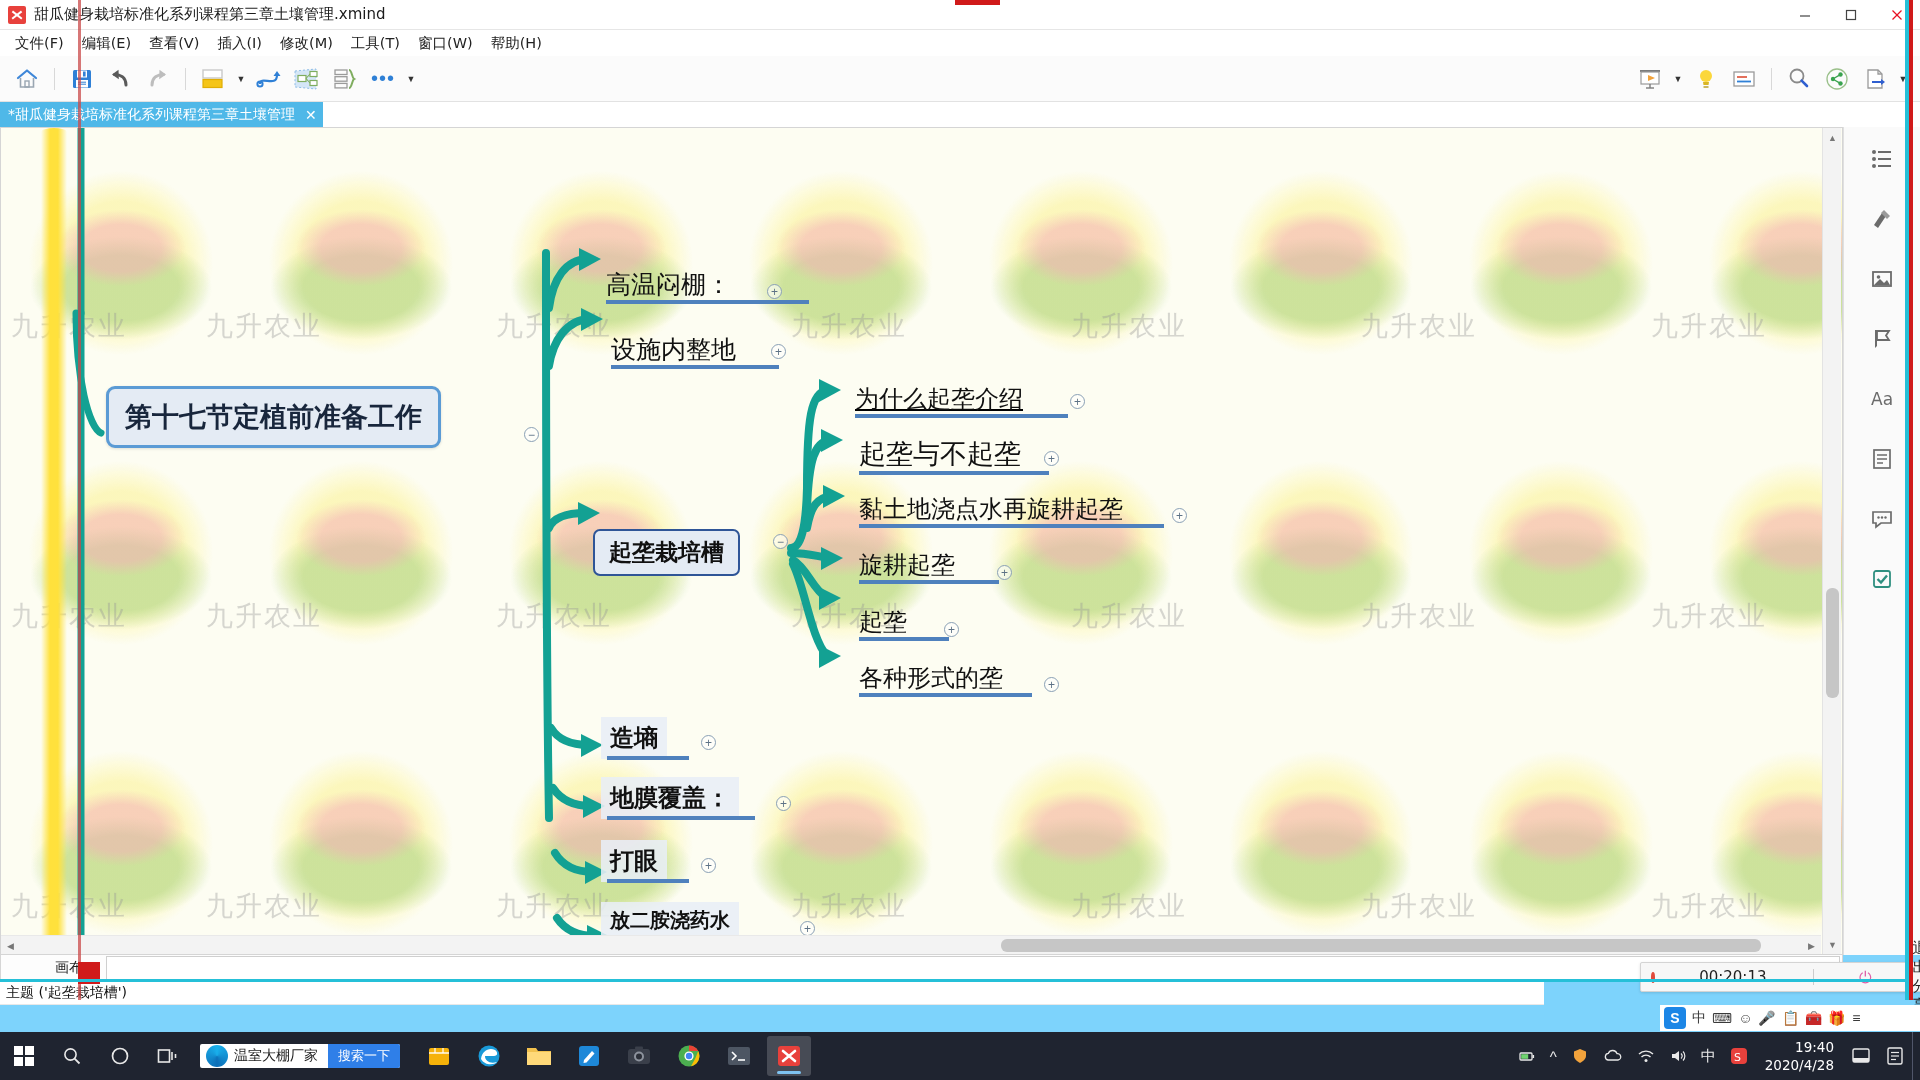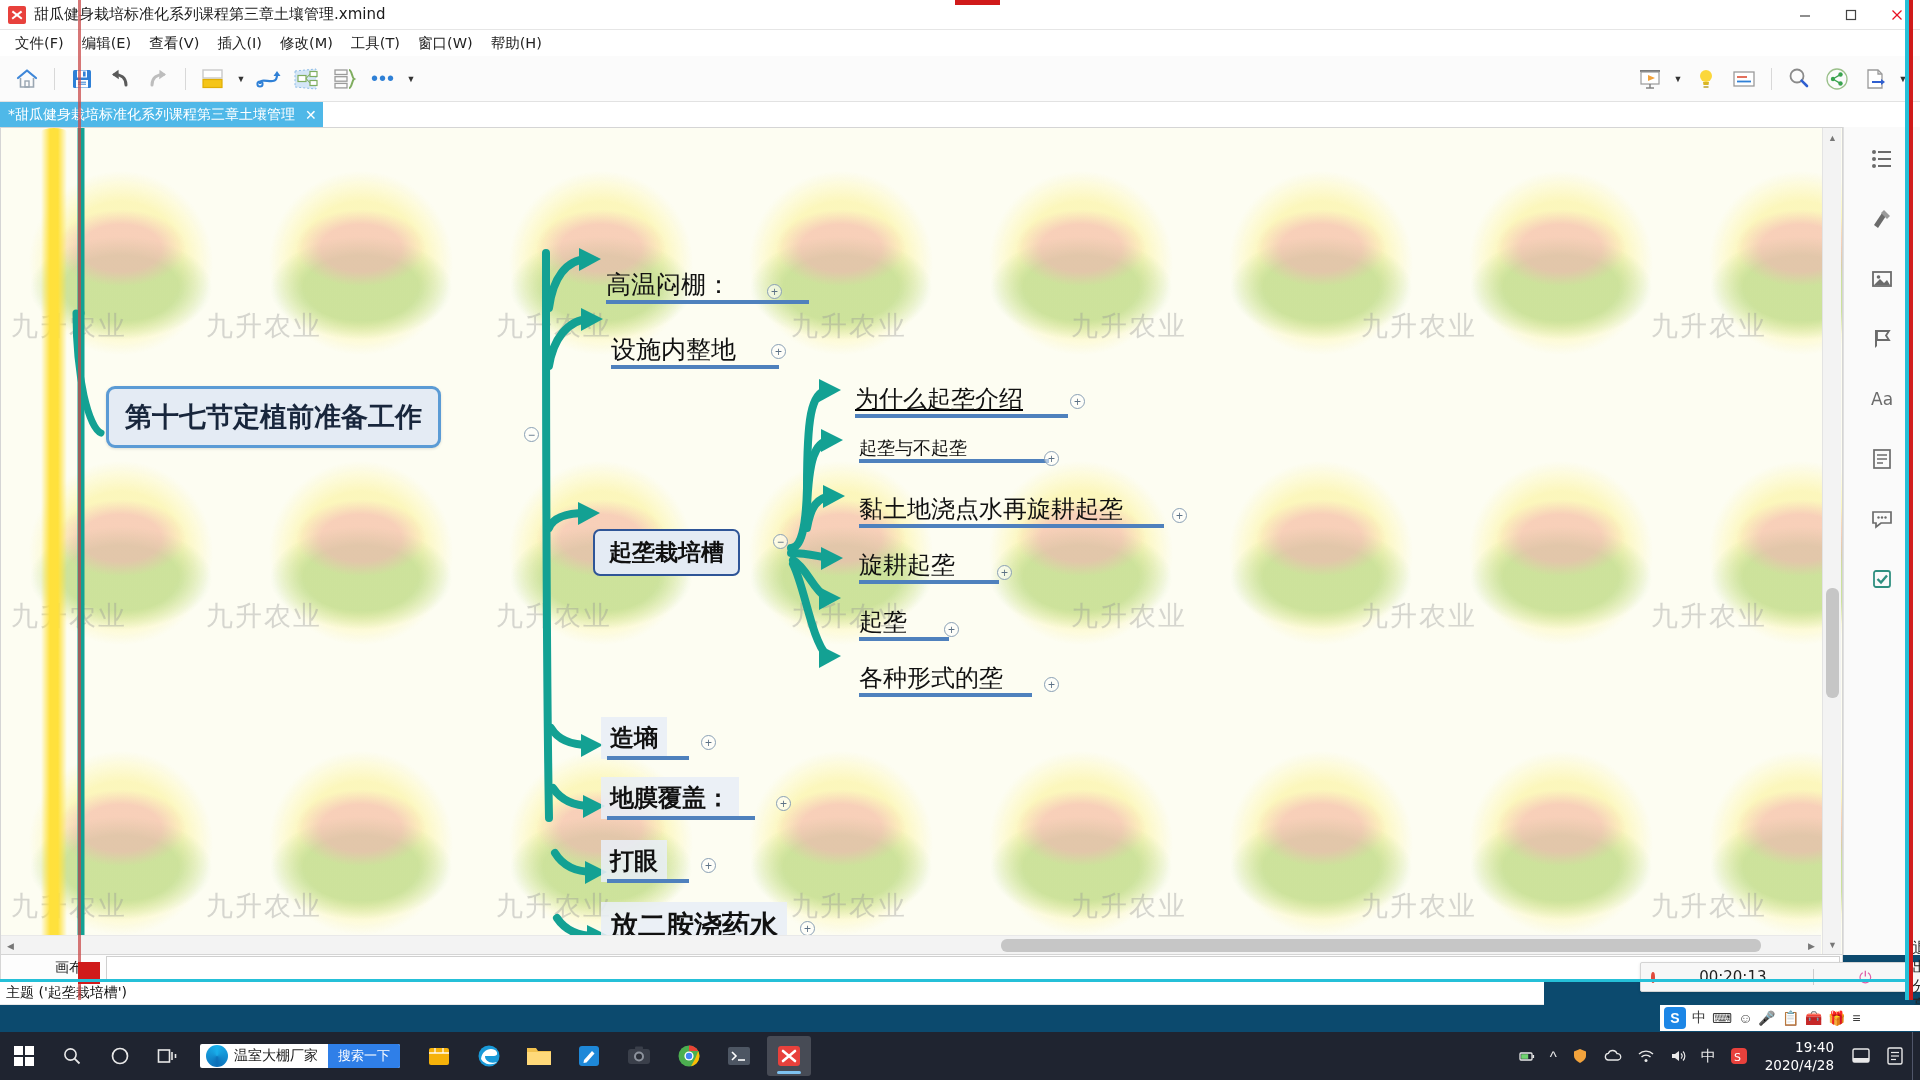--- a/index.html
+++ b/index.html
@@ -6,21 +6,21 @@
   html, body {
     margin: 0; padding: 0;
     width: 1920px; height: 1080px;
     overflow: hidden;
     font-family: "Liberation Sans", "DejaVu Sans", sans-serif;
     background: #000;
   }
   #app {
     position: relative;
     width: 1920px; height: 1080px;
-    background: #0c4a6e;
+    background: #7dd3fc;
   }
 
   
   .titlebar {
     position: absolute; left: 0; top: 0; width: 1920px; height: 30px;
     background: #ffffff;
     border-bottom: 1px solid #e6e6e6;
     display: flex; align-items: center;
   }
   .app-logo {
@@ -589,21 +589,21 @@
       <span>起垄栽培槽</span>
     </div>
     <div class="node-minus" style="left:772px; top:406px;">−</div>
 
     <div class="node" style="left:854px; top:255px; font-size:24px;text-decoration:underline;">
       <span class="label">为什么起垄介绍</span>
       <span class="underline" style="width:213px;"></span>
     </div>
     <div class="node-plus" style="left:1069px; top:266px;">+</div>
 
-    <div class="node" style="left:858px; top:308px; font-size:18px;">
+    <div class="node" style="left:858px; top:308px; font-size:27px;">
       <span class="label">起垄与不起垄</span>
       <span class="underline" style="width:190px;"></span>
     </div>
     <div class="node-plus" style="left:1043px; top:323px;">+</div>
 
     <div class="node" style="left:858px; top:365px; font-size:24px;">
       <span class="label">黏土地浇点水再旋耕起垄</span>
       <span class="underline" style="width:305px;"></span>
     </div>
     <div class="node-plus" style="left:1171px; top:380px;">+</div>
@@ -637,21 +637,21 @@
       <span class="underline" style="left:6px; width:148px; bottom:-1px;"></span>
     </div>
     <div class="node-plus" style="left:775px; top:668px;">+</div>
 
     <div class="node boxed" style="left:600px; top:712px; font-size:24px; font-weight:bold;">
       <span class="label">打眼</span>
       <span class="underline" style="left:6px; width:82px; bottom:-1px;"></span>
     </div>
     <div class="node-plus" style="left:700px; top:730px;">+</div>
 
-    <div class="node boxed" style="left:600px; top:774px; font-size:28px; font-weight:bold;">
+    <div class="node boxed" style="left:600px; top:774px; font-size:20px; font-weight:bold;">
       <span class="label">放二胺浇药水</span>
       <span class="underline" style="left:6px; width:190px; bottom:-1px;"></span>
     </div>
     <div class="node-plus" style="left:799px; top:793px;">+</div>
 
   </div>
 
   <div class="vscroll">
     <div class="arrow" style="top:0;">▲</div>
     <div class="thumb" style="top:460px; height:110px;"></div>

